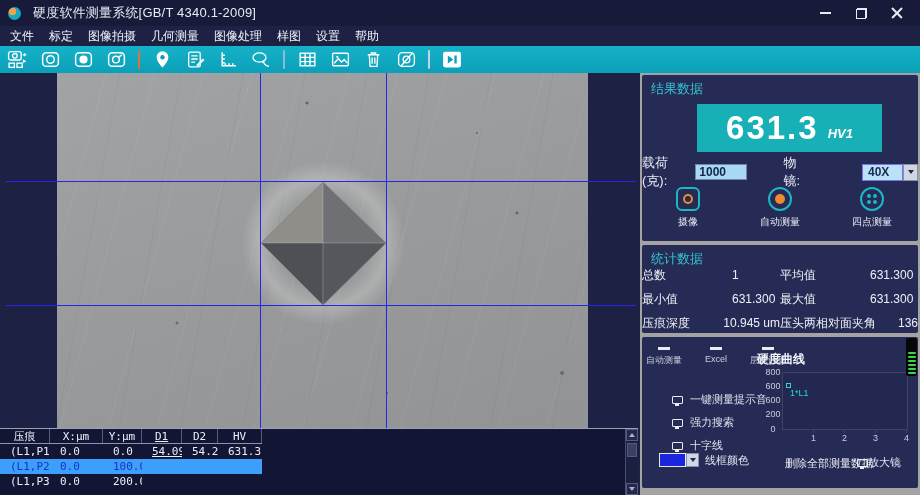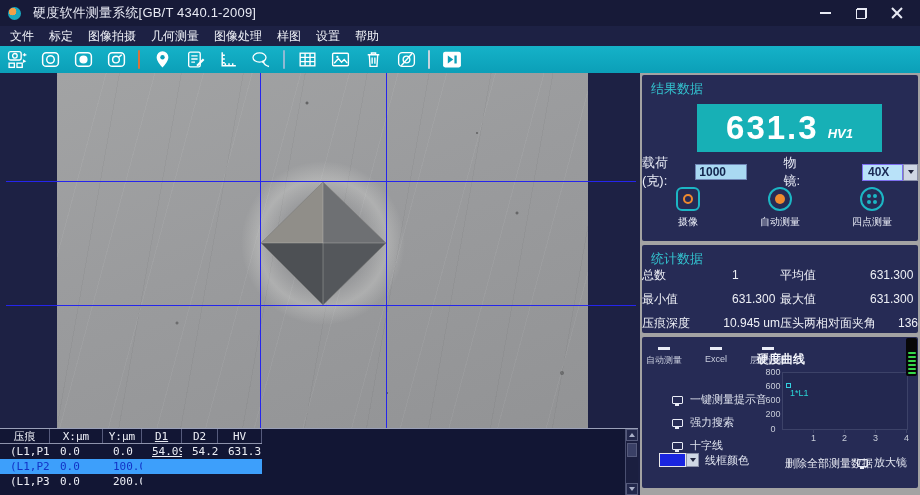--- a/index.html
+++ b/index.html
@@ -136,21 +136,21 @@
 
   .chart-title { position:absolute; left:115px; top:14px; color:#f2f4fa; font-size:12px; font-weight:bold; }
   .plot { position:absolute; left:140px; top:35px; width:126px; height:58px;
           border:1px solid #3c4268; background:#232850; }
   .ytick { position:absolute; right:128px; width:34px; text-align:center; color:#c8cdd9; font-size:9px; }
   .xtick { position:absolute; top:96px; color:#c8cdd9; font-size:9px; }
   .xtickmark { position:absolute; top:93px; width:1px; height:3px; background:#3c4268; }
   .pt-marker { position:absolute; left:3px; top:10px; width:5px; height:5px; border:1px solid #35d0e0; }
   .pt-label { position:absolute; left:7px; top:15px; color:#2bd6d6; font-size:9px; }
   .del-btn { position:absolute; left:143px; top:119px; color:#e9ebf3; font-size:11px; }
-  .mag { position:absolute; left:215px; top:118px; display:flex; align-items:center; gap:6px; }
+  .mag { position:absolute; left:215px; top:118px; display:flex; align-items:center; }
 
   .level-ind { position:absolute; left:906px; top:338px; width:11px; height:38px; background:#070708;
                border-radius:2px; padding:2px 1.5px; display:flex; flex-direction:column; justify-content:flex-end; gap:1.5px; }
   .level-ind i { display:block; height:2.5px; background:#35d84a; border-radius:1px; }
 </style>
 </head>
 <body>
 
 <div class="window">
 

